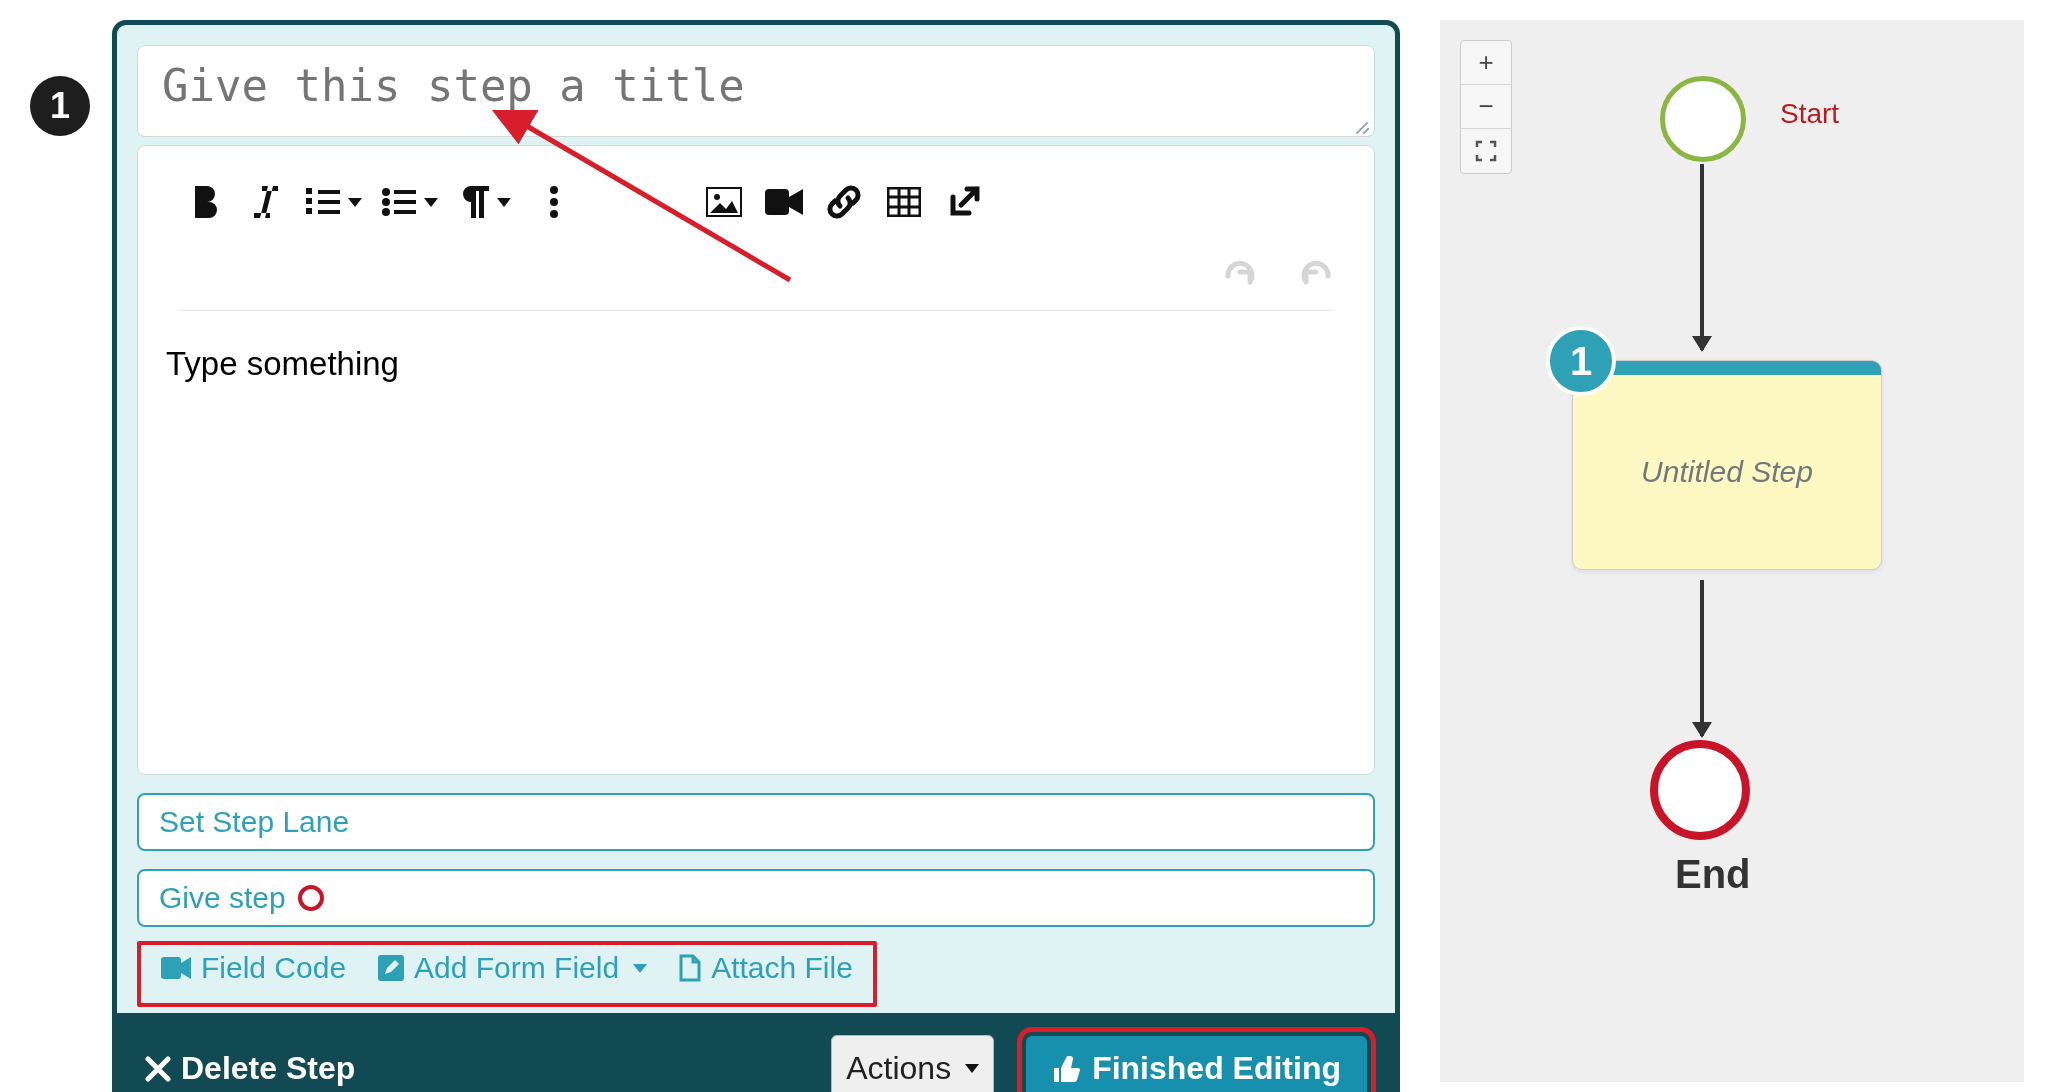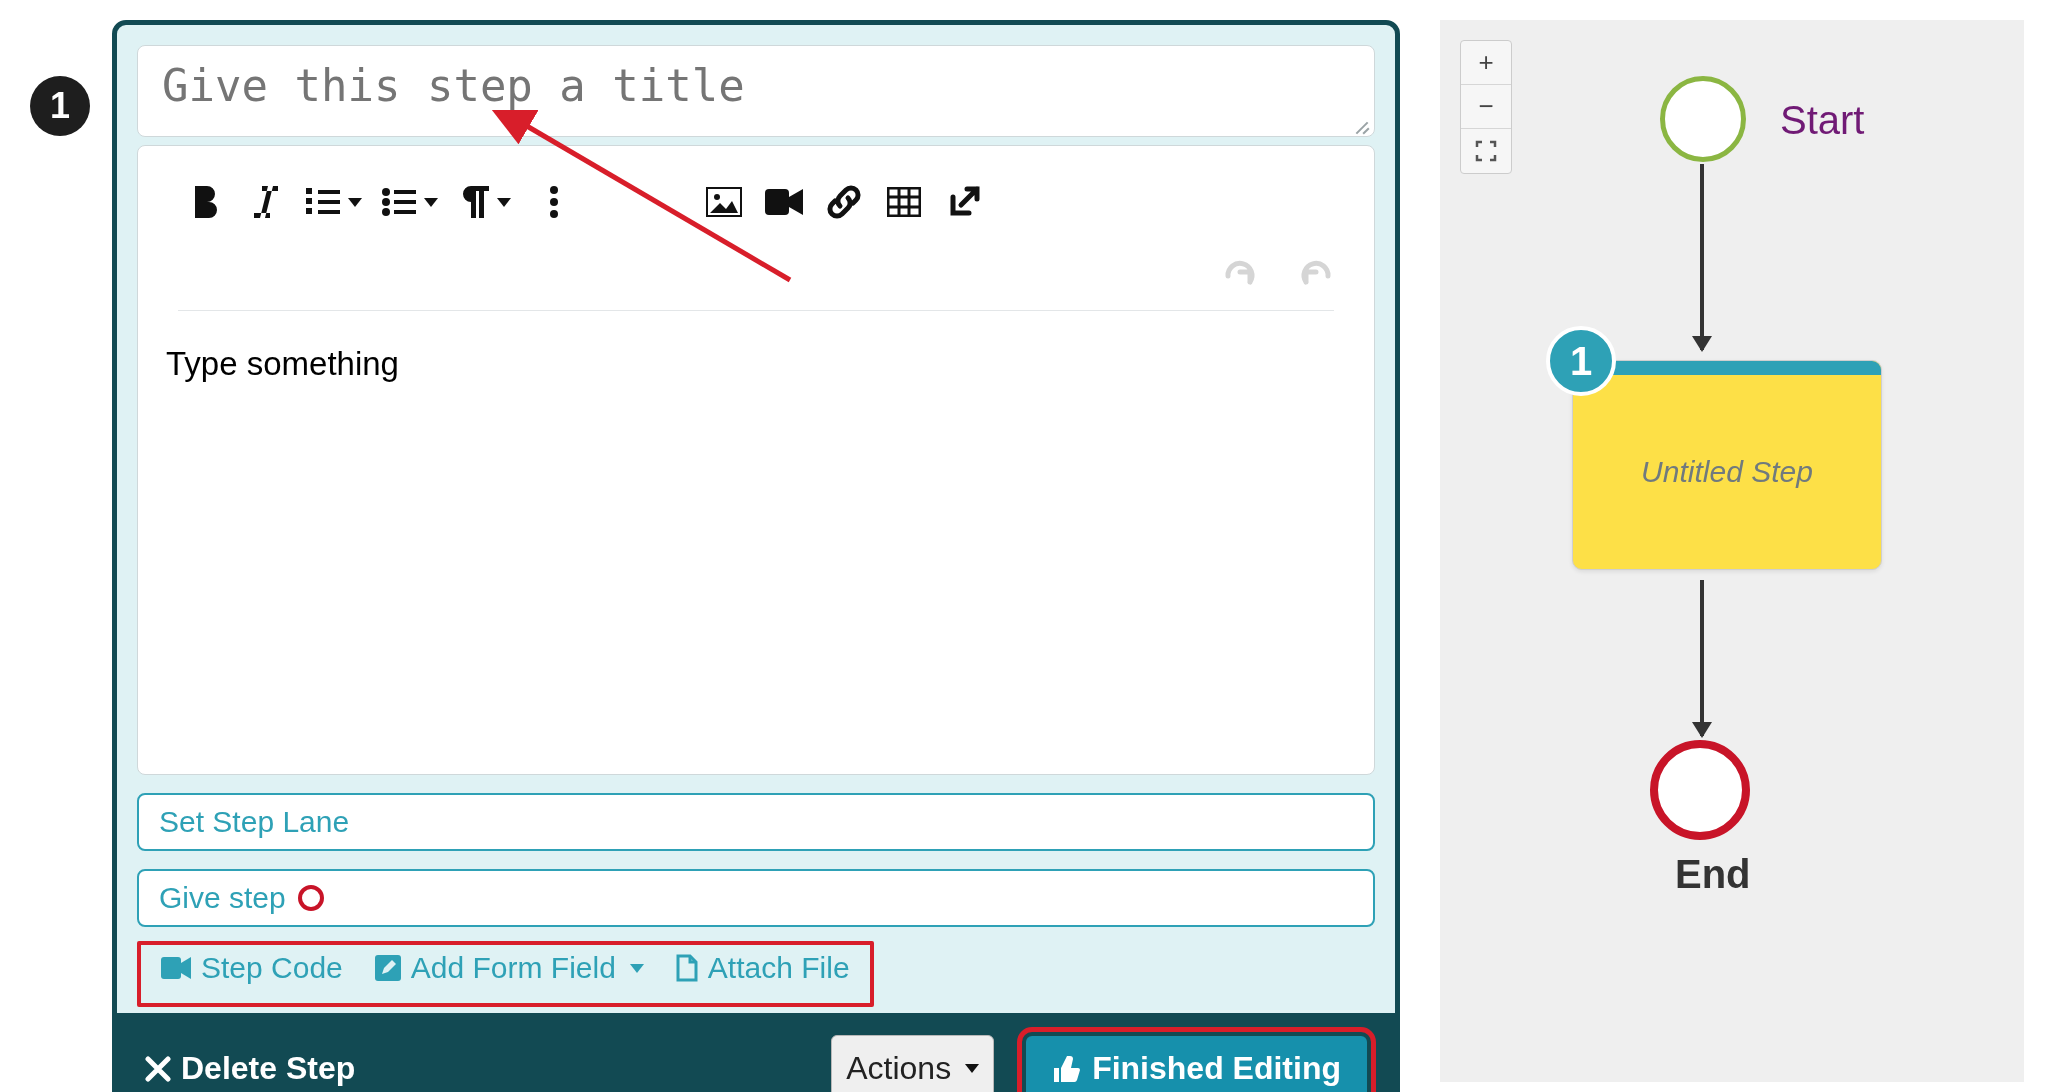--- a/index.html
+++ b/index.html
@@ -75,30 +75,30 @@
 .btn-grey { background:#efefef; border:1px solid #b8b8b8; border-radius:6px; font-size:32px; padding: 14px 14px; display:flex; align-items:center; gap:10px; color:#222; }
 .btn-teal { background:#1690ac; color:#fff; border:none; border-radius:6px; font-size:32px; font-weight:600; padding: 14px 26px; display:flex; align-items:center; gap:12px; outline: 5px solid #d81e2a; outline-offset: 4px;}
 
 .right-col { flex: 1; background:#efefef; position:relative; }
 .zoom { position:absolute; left:20px; top:20px; width:52px; background:#f6f6f6; border:1px solid #ccc; border-radius:4px; }
 .zoom div { height:44px; display:flex; align-items:center; justify-content:center; font-size:26px; color:#444; border-bottom:1px solid #d6d6d6; cursor:pointer;}
 .zoom div:last-child { border-bottom:none; }
 
 .flow { position:absolute; inset:0; }
 .start-node { position:absolute; left:220px; top:56px; width:86px; height:86px; border:5px solid #8bb642; border-radius:50%; background:#fff;}
-.start-lbl  { position:absolute; left:340px; top:78px; font-size:40px; color:#701a75; }
+.start-lbl  { position:absolute; left:340px; top:78px; font-size:28px; color:#b91c1c; }
 .end-node   { position:absolute; left:210px; top:720px; width:100px; height:100px; border:8px solid #c81428; border-radius:50%; background:#fff;}
 .end-lbl    { position:absolute; left:235px; top:832px; font-size:40px; color:#333;font-weight:bold; }
 
 .arrow { position:absolute; left:260px; background:#333; width:4px; }
 .arrow .head { position:absolute; left:-8px; bottom:-2px; width:0; height:0; border-left:10px solid transparent; border-right:10px solid transparent; border-top:16px solid #333;}
 .a1 { top:144px; height:186px; }
 .a2 { top:560px; height:156px; }
 
-.card { position:absolute; left:132px; top:340px; width:310px; height:210px; background:#fde047; border:1px solid #cfcfcf; border-radius:10px; box-shadow: 0 2px 4px rgba(0,0,0,.08); overflow:hidden;}
+.card { position:absolute; left:132px; top:340px; width:310px; height:210px; background:#fef9c3; border:1px solid #cfcfcf; border-radius:10px; box-shadow: 0 2px 4px rgba(0,0,0,.08); overflow:hidden;}
 .card .tbar { height:14px; background:#2ea1b6; }
 .card .clabel { padding-top:80px; text-align:center; font-size:30px; font-style:italic; color:#707a7e;}
 .card-badge { position:absolute; left:106px; top:306px; width:70px; height:70px; border-radius:50%; background:#2ea1b6; border:4px solid #fff; color:#fff; font-size:40px; font-weight:700; display:flex; align-items:center; justify-content:center; }
 
 .annot-arrow { position:absolute; pointer-events:none; }
 
 
 .ic { fill:#111; }
 .ic-teal { fill:#2ea1b6; }
 </style>
@@ -225,21 +225,21 @@
           <span class="ring"></span>
         </div>
       </div>
 
       <div class="link-row">
         <div class="tlink">
           <svg width="30" height="22">
               <rect class="ic-teal" x="0" y="0" width="20" height="22" rx="3"></rect>
               <path class="ic-teal" d="M20 6l10-6v22l-10-6z"></path>
             </svg>
-          <span>Step Code</span>
+          <span>Field Code</span>
         </div>
         <div class="tlink">
           <svg width="26" height="26">
               <rect class="ic-teal" x="0" y="0" width="26" height="26" rx="3"></rect>
               <path d="M7 19l2-6 8-8 4 4-8 8z" fill="#dff2f4"></path>
             </svg>
           <span>Add Form Field</span>
           <div class="caret-down" style="border-top-color:#2ea1b6"></div>
         </div>
         <div class="tlink">

